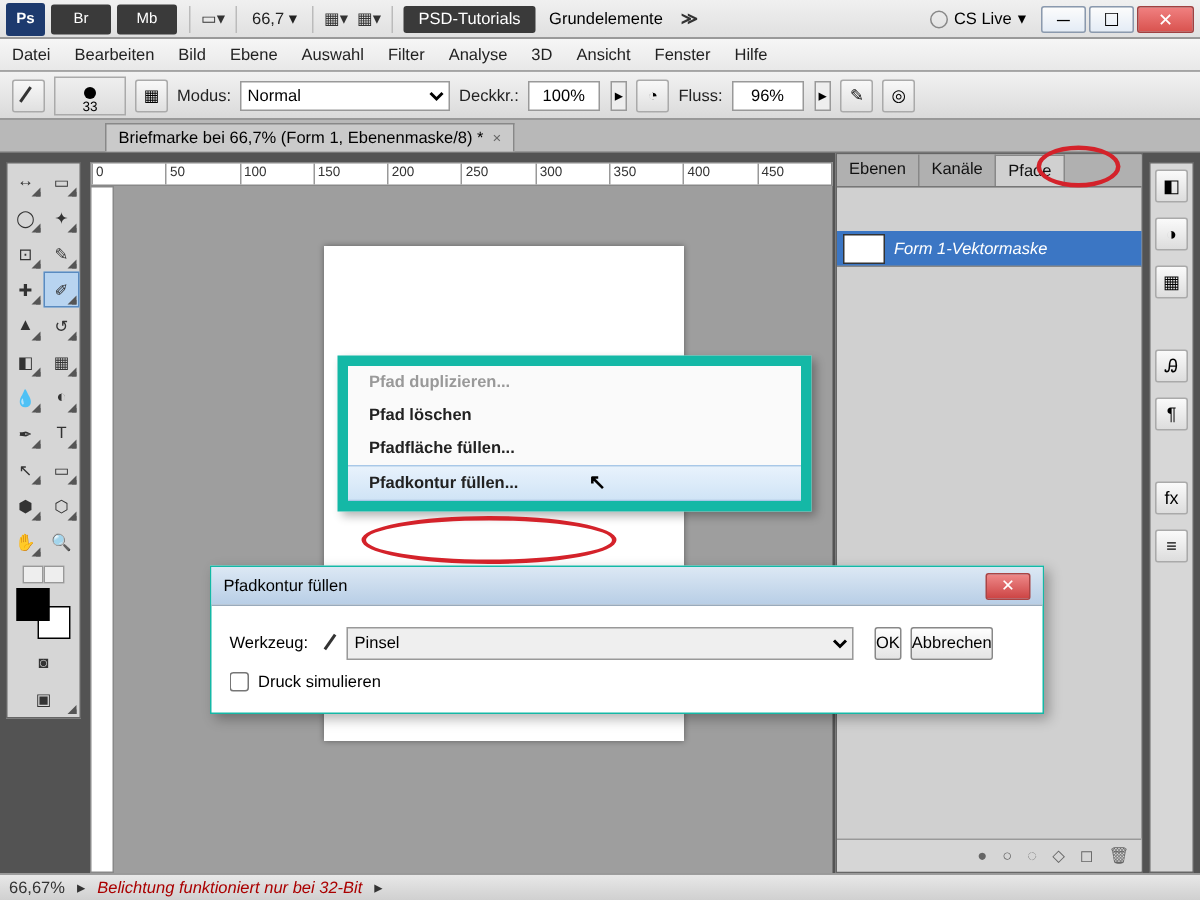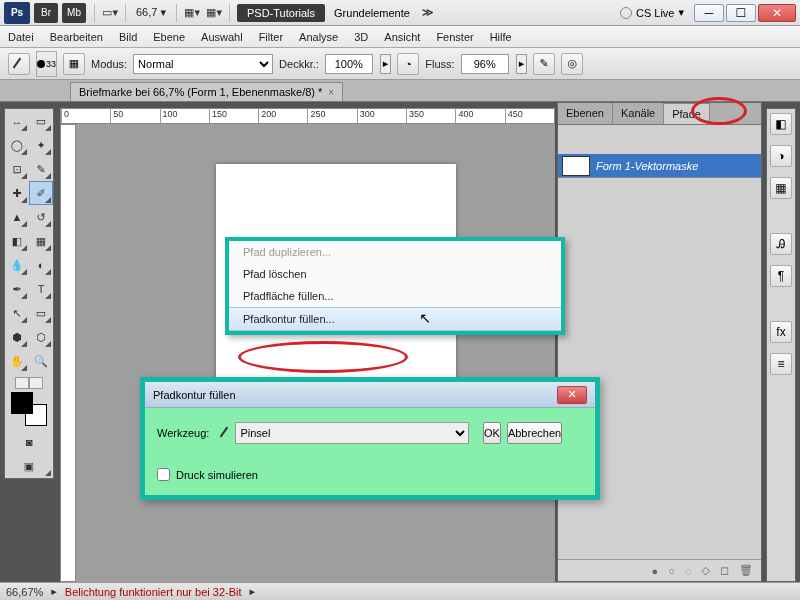--- a/index.html
+++ b/index.html
@@ -1,38 +1,38 @@
 <!DOCTYPE html>
 <html><head>
 <meta charset="utf-8">
 <style>
 * { box-sizing: border-box; margin: 0; padding: 0; font-family: Tahoma, Arial, sans-serif; font-size: 11px; }
 body { background: #535353; width: 800px; height: 600px; overflow: hidden; user-select: none; }
 
 .titlebar { height: 26px; background: linear-gradient(#f0f0f0,#e0e0e0); display: flex; align-items: center; padding: 0 4px; border-bottom: 1px solid #999; position: relative; }
-.titlebar .icon24 { width: 24px; height: 20px; background: #3a3a3a; color: #fff; display: inline-flex; align-items: center; justify-content: center; font-size: 10px; border-radius: 2px; margin-right: 4px; }
+.titlebar .icon24 { width: 40px; height: 20px; background: #3a3a3a; color: #fff; display: inline-flex; align-items: center; justify-content: center; font-size: 10px; border-radius: 2px; margin-right: 4px; }
 .titlebar .ps { background: #1d3a6e; width: 26px; height: 22px; font-weight: bold; }
 .titlebar .sep { width: 1px; height: 18px; background: #bbb; margin: 0 4px; }
 .titlebar .tool-ico { width: 18px; height: 18px; display: inline-flex; align-items: center; justify-content: center; margin: 0 2px; color: #333; }
 .titlebar .zoom { margin: 0 6px; color: #222; }
 .titlebar .btn-dark { background: #3a3a3a; color: #fff; padding: 3px 10px; border-radius: 2px; margin: 0 3px; }
 .titlebar .doc-title { font-weight: normal; margin: 14px 6px; }
 .titlebar .dblarrow { margin: 0 6px; font-weight: bold; color: #333; }
 .titlebar .cslive { display: flex; align-items: center; margin-left: auto; }
 .titlebar .cslive .circle { width: 12px; height: 12px; border: 1px solid #888; border-radius: 50%; margin-right: 4px; }
 .titlebar .cslive .dd { margin-left: 4px; }
 .winbtns { display: flex; margin-left: 8px; }
 .winbtn { width: 30px; height: 18px; border: 1px solid #8a99ae; background: linear-gradient(#fcfcfc,#e4ecf6); margin-left: 2px; border-radius: 2px; display: flex; align-items: center; justify-content: center; font-size: 12px; }
 .winbtn.close { background: linear-gradient(#f08080,#d9534f); color: #fff; border-color: #a04040; width: 38px; }
 
 .menubar { height: 22px; background: linear-gradient(#f6f6f6,#e8e8e8); display: flex; align-items: center; padding: 0 8px; border-bottom: 1px solid #aaa; }
 .menubar span { margin-right: 16px; color: #222; cursor: default; }
 
 .optionsbar { height: 32px; background: linear-gradient(#f2f2f2,#dadada); display: flex; align-items: center; padding: 0 8px; border-bottom: 1px solid #999; gap: 6px; }
-.optionsbar .brushprev { width: 21px; height: 26px; border: 1px solid #aaa; display: flex; flex-direction: row; align-items: center; justify-content: space-between; }
+.optionsbar .brushprev { width: 48px; height: 26px; border: 1px solid #aaa; display: flex; flex-direction: column; align-items: center; justify-content: flex-end; }
 .optionsbar .brushprev .dot { width: 8px; height: 8px; background: #000; border-radius: 50%; }
 .optionsbar .lbl { color: #222; }
 .optionsbar select, .optionsbar .numfield { height: 20px; border: 1px solid #999; background: #fff; }
 .optionsbar select.mode { width: 140px; }
 .optionsbar .numfield { width: 48px; display: inline-flex; align-items: center; justify-content: center; }
 .optionsbar .pct { margin-left: 1px; padding: 0 2px; border: 1px solid #999; background: #eee; height: 20px; display: inline-flex; align-items: center; }
 .optionsbar .icbtn { width: 22px; height: 22px; border: 1px solid #aaa; background: linear-gradient(#f8f8f8,#e0e0e0); display: flex; align-items: center; justify-content: center; border-radius: 2px; }
 
 .tabbar { height: 22px; background: #b8b8b8; display: flex; align-items: flex-end; padding-left: 70px; border-bottom: 1px solid #777; }
 .tabbar .tab { background: #cacaca; border: 1px solid #888; border-bottom: none; padding: 3px 8px; display: flex; align-items: center; font-size: 11px; }
@@ -66,43 +66,43 @@
 .panel { position: absolute; right: 38px; top: 0; width: 205px; bottom: 0; background: #d0d0d0; border: 1px solid #666; }
 .panel .ptabs { display: flex; background: #b0b0b0; height: 22px; border-bottom: 1px solid #777; }
 .panel .ptab { padding: 4px 8px; font-size: 11px; color: #111; border-right: 1px solid #888; }
 .panel .ptab.active { background: #d0d0d0; border-top: 1px solid #888; position: relative; }
 .panel .circle-mark { position: absolute; border: 3px solid #d4222a; border-radius: 50%; width: 56px; height: 28px; top: -6px; right: 14px; pointer-events: none; }
 .panel .path-item { background: #3b76c4; color: #fff; display: flex; align-items: center; height: 24px; padding: 0 4px; font-style: italic; border-bottom: 1px solid #888; margin-top: 29px; }
 .panel .path-item .thumb { width: 28px; height: 20px; background: #fff; border: 1px solid #333; margin-right: 6px; }
 .panel .bottom-icons { position: absolute; bottom: 0; left: 0; right: 0; height: 22px; background: #d6d6d6; border-top: 1px solid #999; display: flex; align-items: center; justify-content: flex-end; gap: 10px; padding: 0 8px; }
 .panel .bottom-icons span { color: #666; font-size: 11px; }
 
-.ctx-menu { position: absolute; left: 225px; top: 135px; width: 340px; background: #fafafa; border: 4px solid #14b8a6; box-shadow: 3px 3px 6px rgba(0,0,0,0.3); z-index: 50; }
+.ctx-menu { position: absolute; left: 225px; top: 135px; width: 316px; background: #fafafa; border: 7px solid #14b8a6; box-shadow: 3px 3px 6px rgba(0,0,0,0.3); z-index: 50; font-weight: bold; }
 .ctx-menu .itm { padding: 5px 14px; color: #222; }
 .ctx-menu .itm.dis { color: #999; }
 .ctx-menu .itm.hl { background: linear-gradient(#e8f2fc,#d0e4f6); border-top: 1px solid #a8c8e8; border-bottom: 1px solid #a8c8e8; position: relative; }
 .ctx-menu .cursor { position: absolute; right: 130px; top: 2px; font-size: 14px; color: #000; pointer-events: none; }
 .ctx-menu .ellipse { position: absolute; border: 3px solid #d4222a; border-radius: 50%; width: 170px; height: 32px; left: 9px; top: 100px; pointer-events: none; }
 
-.dialog { position: absolute; left: 140px; top: 275px; width: 460px; background: #86efac; border: 5px solid #14b8a6; box-shadow: 3px 3px 8px rgba(0,0,0,0.3); z-index: 40; }
+.dialog { position: absolute; left: 140px; top: 275px; width: 556px; background: #ffffff; border: 1px solid #14b8a6; box-shadow: 3px 3px 8px rgba(0,0,0,0.3); z-index: 40; }
 .dialog .dlg-title { height: 26px; background: linear-gradient(#dce8f4,#b8cee6); display: flex; align-items: center; padding: 0 8px; border-bottom: 1px solid #9ab; }
 .dialog .dlg-title .dclose { margin-left: auto; width: 30px; height: 18px; background: linear-gradient(#e88,#c44); color: #fff; border: 1px solid #a44; border-radius: 2px; display: flex; align-items: center; justify-content: center; }
 .dialog .dlg-body { padding: 14px 12px; display: flex; }
 .dialog .form-col { flex: 1; }
-.dialog .form-row { display: flex; align-items: center; margin-bottom: 24px; }
+.dialog .form-row { display: flex; align-items: center; margin-bottom: 8px; }
 .dialog .form-row label { margin-right: 8px; }
 .dialog select.toolsel { flex: 1; height: 22px; border: 1px solid #999; }
 .dialog .chk { display: flex; align-items: center; gap: 6px; }
 .dialog .btns { width: 100px; display: flex; flex-direction: row; gap: 6px; margin-left: 14px; }
 .dialog .btn { height: 22px; background: linear-gradient(#fefefe,#e4e4e4); border: 1px solid #888; border-radius: 2px; display: flex; align-items: center; justify-content: center; }
 .brush-ico { width: 18px; height: 14px; display: inline-block; }
 .brush-ico::before { content: ""; display: block; width: 2px; height: 12px; background: #333; transform: rotate(35deg); margin-left: 6px; }
 
 .statusbar { position: absolute; bottom: 0; left: 0; right: 0; height: 18px; background: linear-gradient(#e8e8e8,#d0d0d0); border-top: 1px solid #999; display: flex; align-items: center; padding: 0 6px; gap: 8px; font-size: 11px; color: #333; }
-.statusbar .warn { color: #a00; }
+.statusbar .warn { color: #a00; font-style: italic; }
 </style>
 </head>
 <body>
 
 <div class="titlebar">
   <span class="icon24 ps">Ps</span>
   <span class="icon24">Br</span>
   <span class="icon24">Mb</span>
   <span class="sep"></span>
   <span class="tool-ico">▭▾</span>

